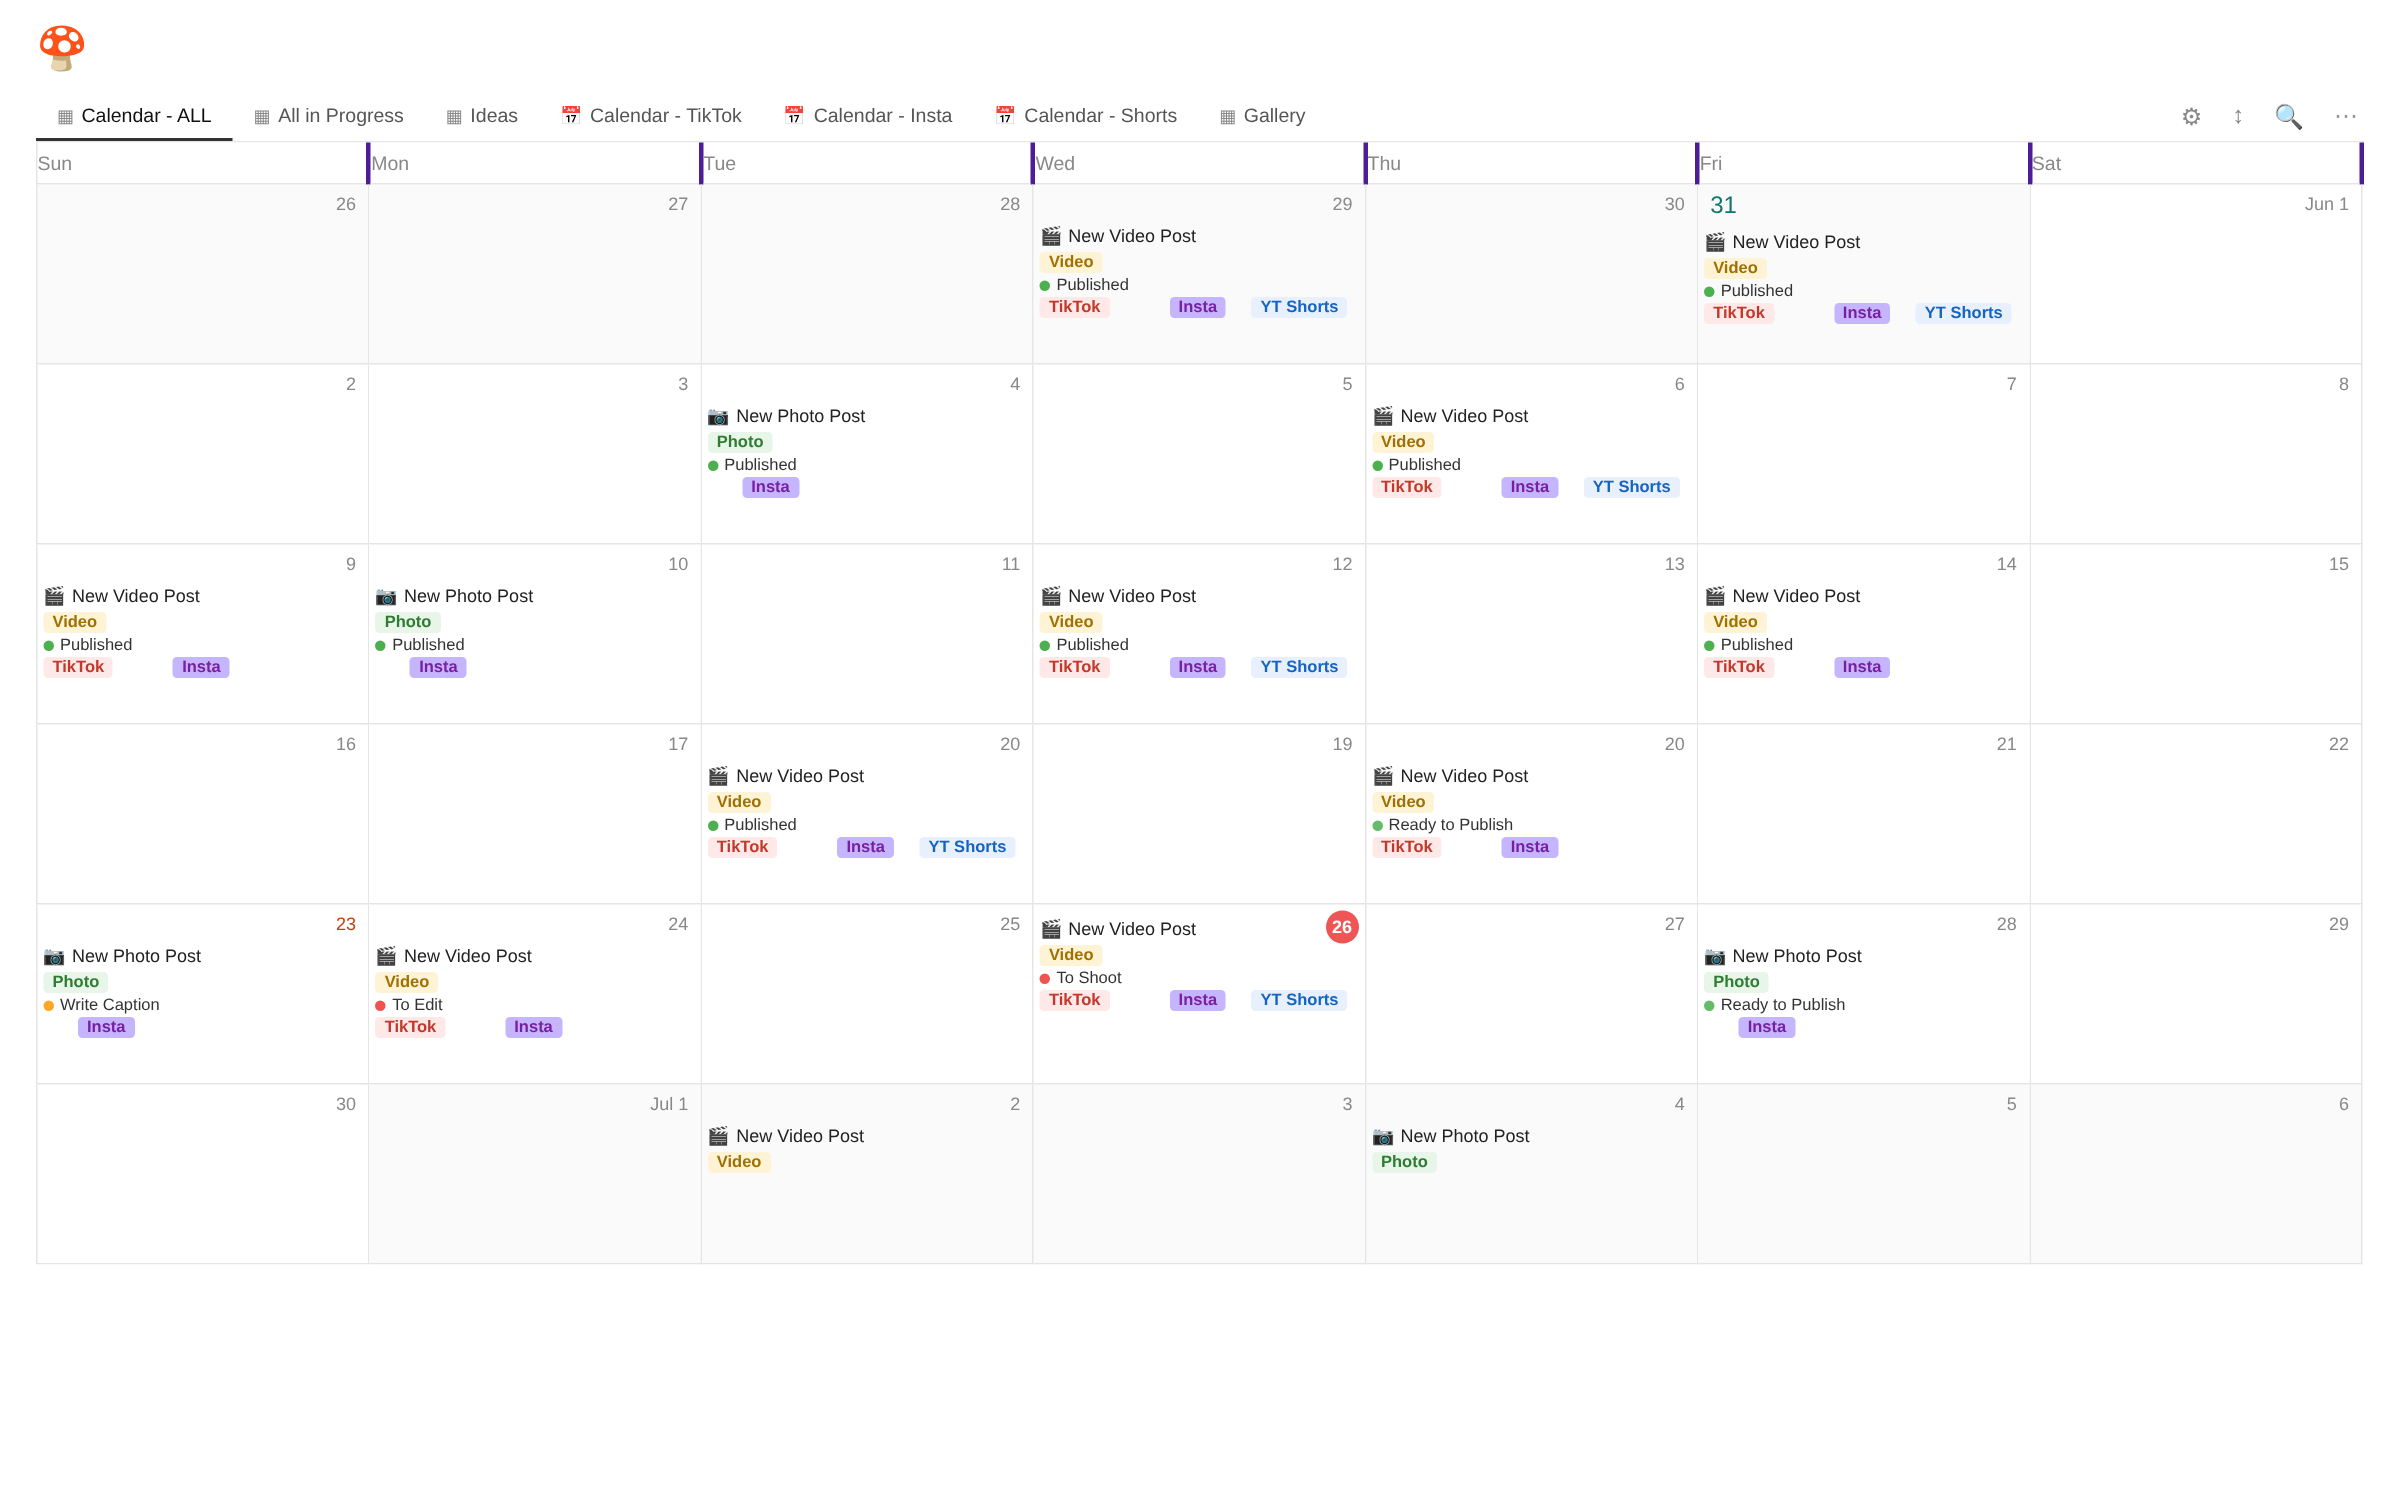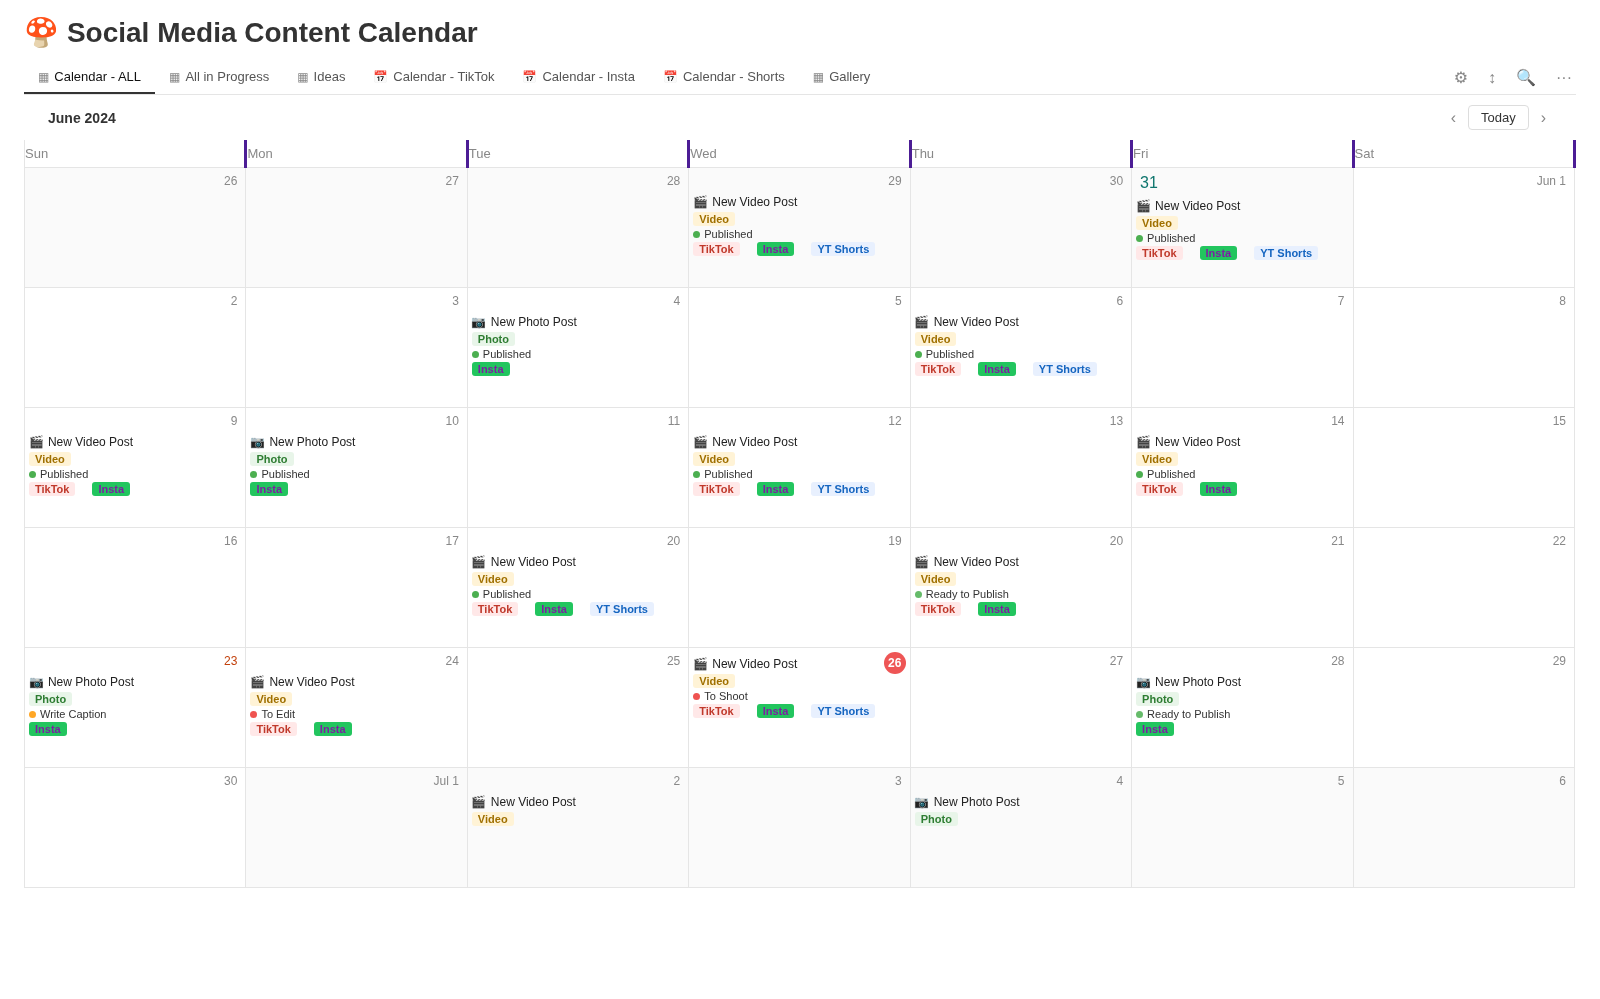--- a/index.html
+++ b/index.html
@@ -29,21 +29,21 @@
     .day-num { text-align: right; font-size: 12px; color: #888; padding: 2px 4px; margin-bottom: 2px; }
     .day-num.today { background: #e55; color: #fff; border-radius: 50%; width: 22px; height: 22px; display: inline-flex; align-items: center; justify-content: center; float: right; font-weight: 600; }
 
     .event-card { background: transparent; border-radius: 4px; margin-bottom: 3px; padding: 2px 0; }
     .event-title { font-size: 12px; font-weight: 500; color: #222; display: flex; align-items: center; gap: 4px; margin-bottom: 2px; cursor: pointer; }
 
     .tag { display: inline-block; border-radius: 3px; padding: 1px 6px; font-size: 11px; font-weight: 700; margin-right: 2px; margin-bottom: 2px; }
     .tag-video { background: #fff3d6; color: #a07000; }
     .tag-photo { background: #e8f5e9; color: #2e7d32; }
     .tag-tiktok { background: #ffe8e8; color: #c0392b; }
-    .tag-insta { background: #22c55e; color: #7b1fa2; }
+    .tag-insta { background: #c4b5fd; color: #7b1fa2; margin-left: 23px; }
     .tag-ytshorts { background: #e8f0fe; color: #1565c0; }
 
     .status { display: flex; align-items: center; gap: 4px; font-size: 11px; margin-bottom: 2px; }
     .status-dot { width: 7px; height: 7px; border-radius: 50%; display: inline-block; }
     .dot-published { background: #4caf50; }
     .dot-ready { background: #66bb6a; }
     .dot-to-edit { background: #ef5350; }
     .dot-to-shoot { background: #ef5350; }
     .dot-write-caption { background: #ffa726; }
 
@@ -53,21 +53,20 @@
     table.calendar { width: 100%; }
 
     .header-right { margin-left: auto; display: flex; align-items: center; gap: 12px; }
   </style>
 </head>
 <body>
 
 <div class="app-header">
   <div class="app-title">
     <span class="app-title-emoji">🍄</span>
-    <span>Social Media Content Calendar</span>
   </div>
   <div class="nav-tabs">
     <div id="tab-calendar-all" class="nav-tab active">
       <span class="nav-tab-icon">▦</span>
       <span>Calendar - ALL</span>
     </div>
     <div class="nav-tab">
       <span class="nav-tab-icon">▦</span>
       <span>All in Progress</span>
     </div>
@@ -94,28 +93,20 @@
     <div class="header-right">
       <button class="toolbar-btn">⚙</button>
       <button class="toolbar-btn">↕</button>
       <button class="toolbar-btn">🔍</button>
       <button class="toolbar-btn">···</button>
     </div>
   </div>
 </div>
 
 <div class="cal-wrapper">
-  <div class="toolbar">
-    <div class="toolbar-left">June 2024</div>
-    <div class="today-nav">
-      <button class="nav-arrow">‹</button>
-      <button class="today-btn">Today</button>
-      <button class="nav-arrow">›</button>
-    </div>
-  </div>
 
   <table class="calendar">
     <thead>
       <tr id="weekday-header">
       <th>Sun</th>
           <th>Mon</th>
           <th>Tue</th>
           <th>Wed</th>
           <th>Thu</th>
           <th>Fri</th>

